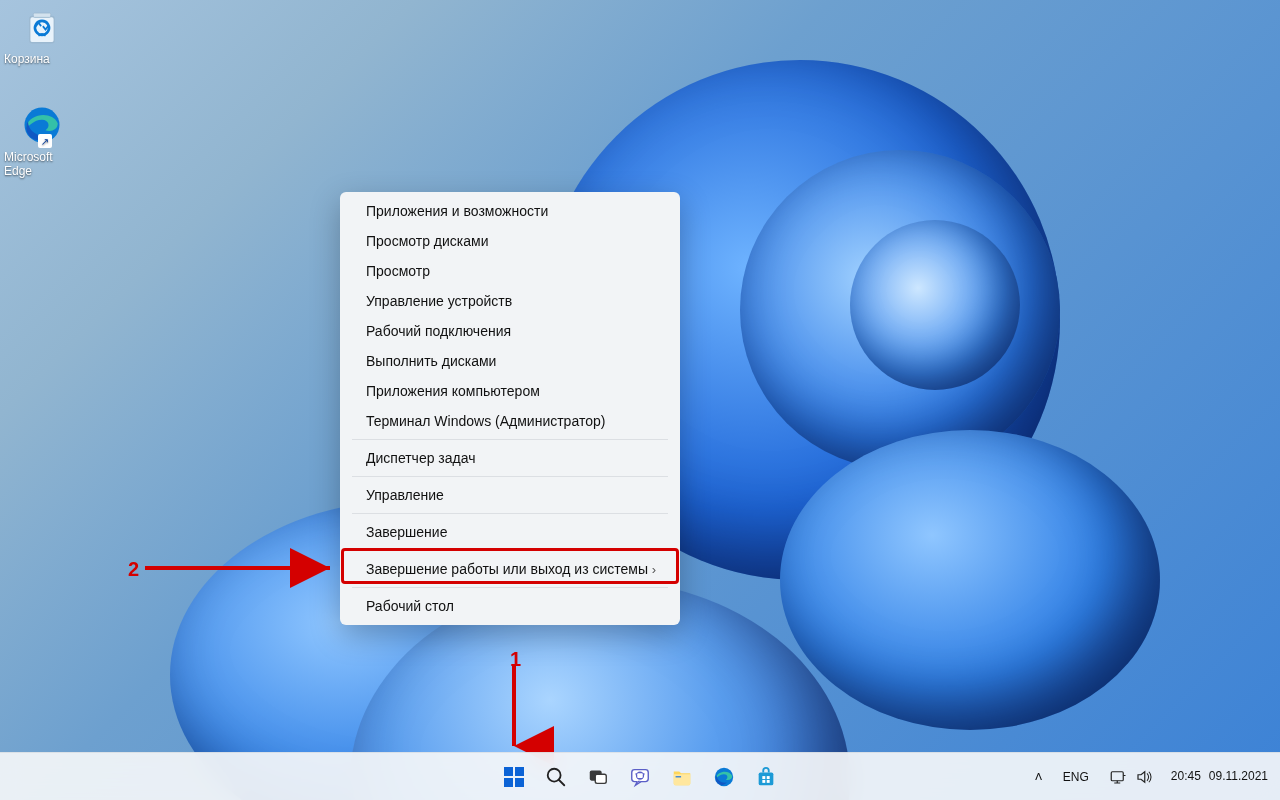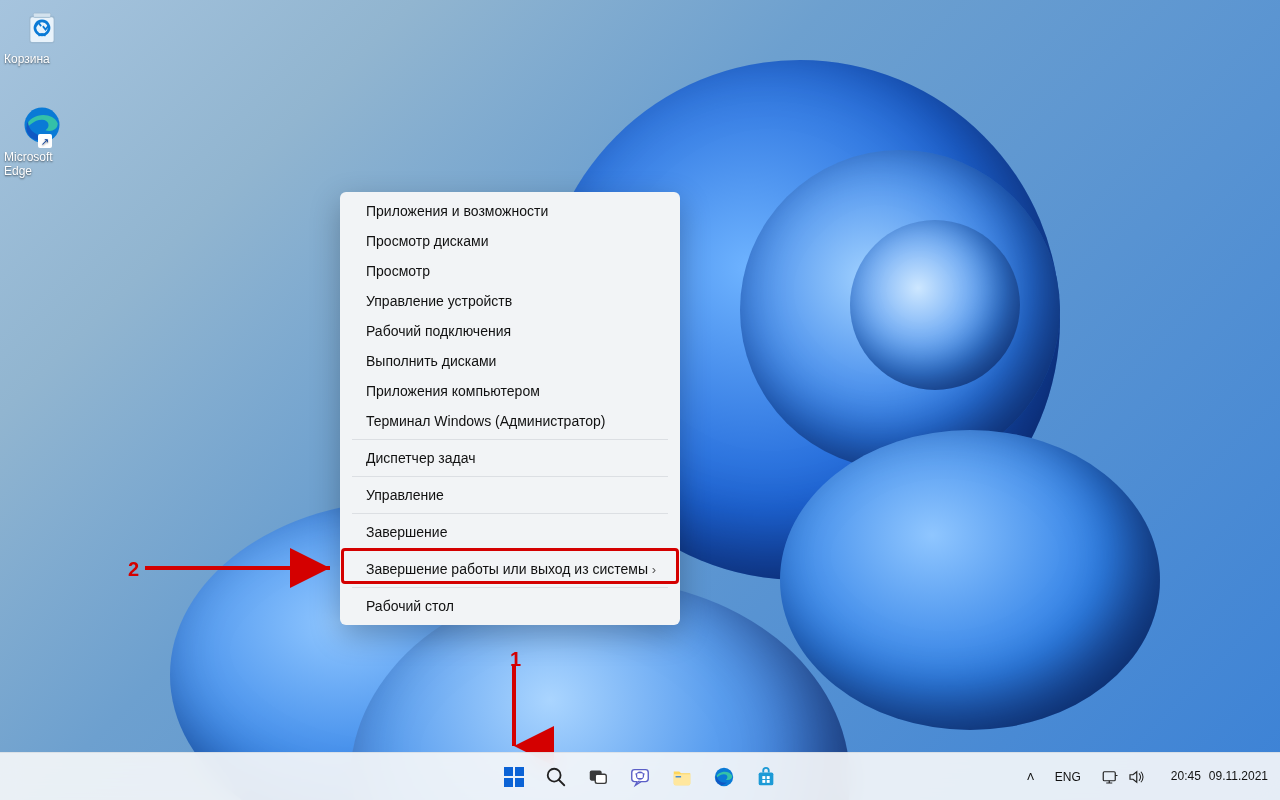--- a/index.html
+++ b/index.html
@@ -110,21 +110,21 @@
   }
   .tb-icon {
     width:40px; height:40px; display:flex; align-items:center; justify-content:center;
     border-radius:4px; cursor:pointer;
   }
   .tb-right {
     position:absolute; right:6px; display:flex; align-items:center; gap:4px;
     color:#111; font-size:12px;
   }
   .tray-chunk { display:flex; align-items:center; gap:8px; padding:4px 8px; border-radius:4px; cursor:pointer;}
-  .clock { text-align:left; line-height:1.25; padding:2px 6px;margin-left:8px;}
+  .clock { text-align:left; line-height:1.25; padding:2px 6px;}
 </style>
 </head>
 <body>
 
 <div class="desktop">
 
   <div class="bloom b1"></div>
   <div class="bloom b2"></div>
   <div class="bloom b3"></div>
   <div class="bloom b5"></div>

